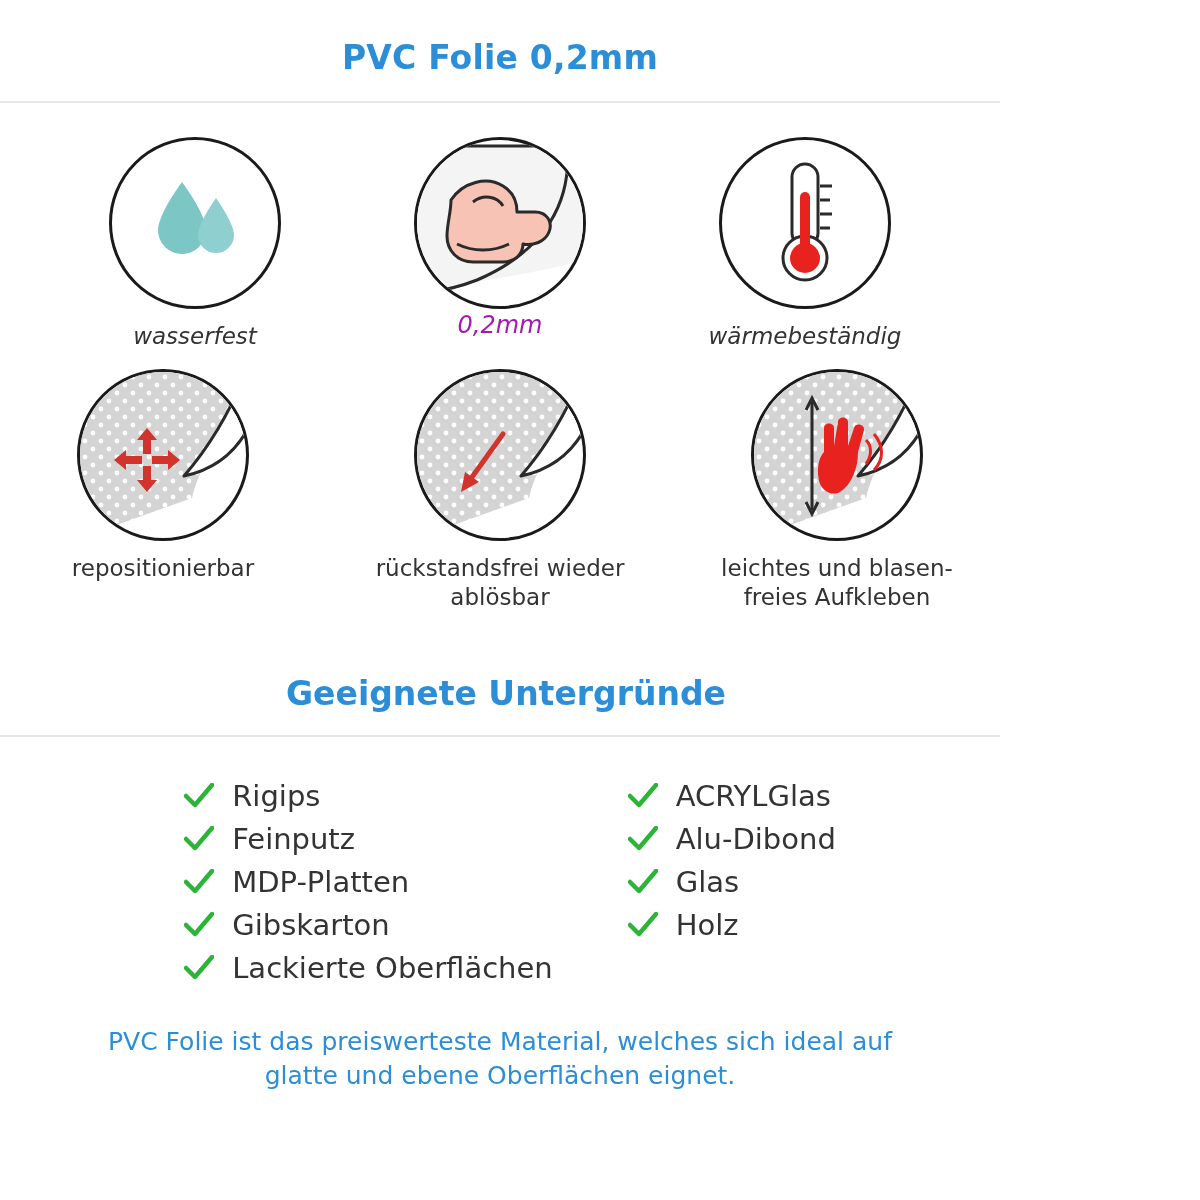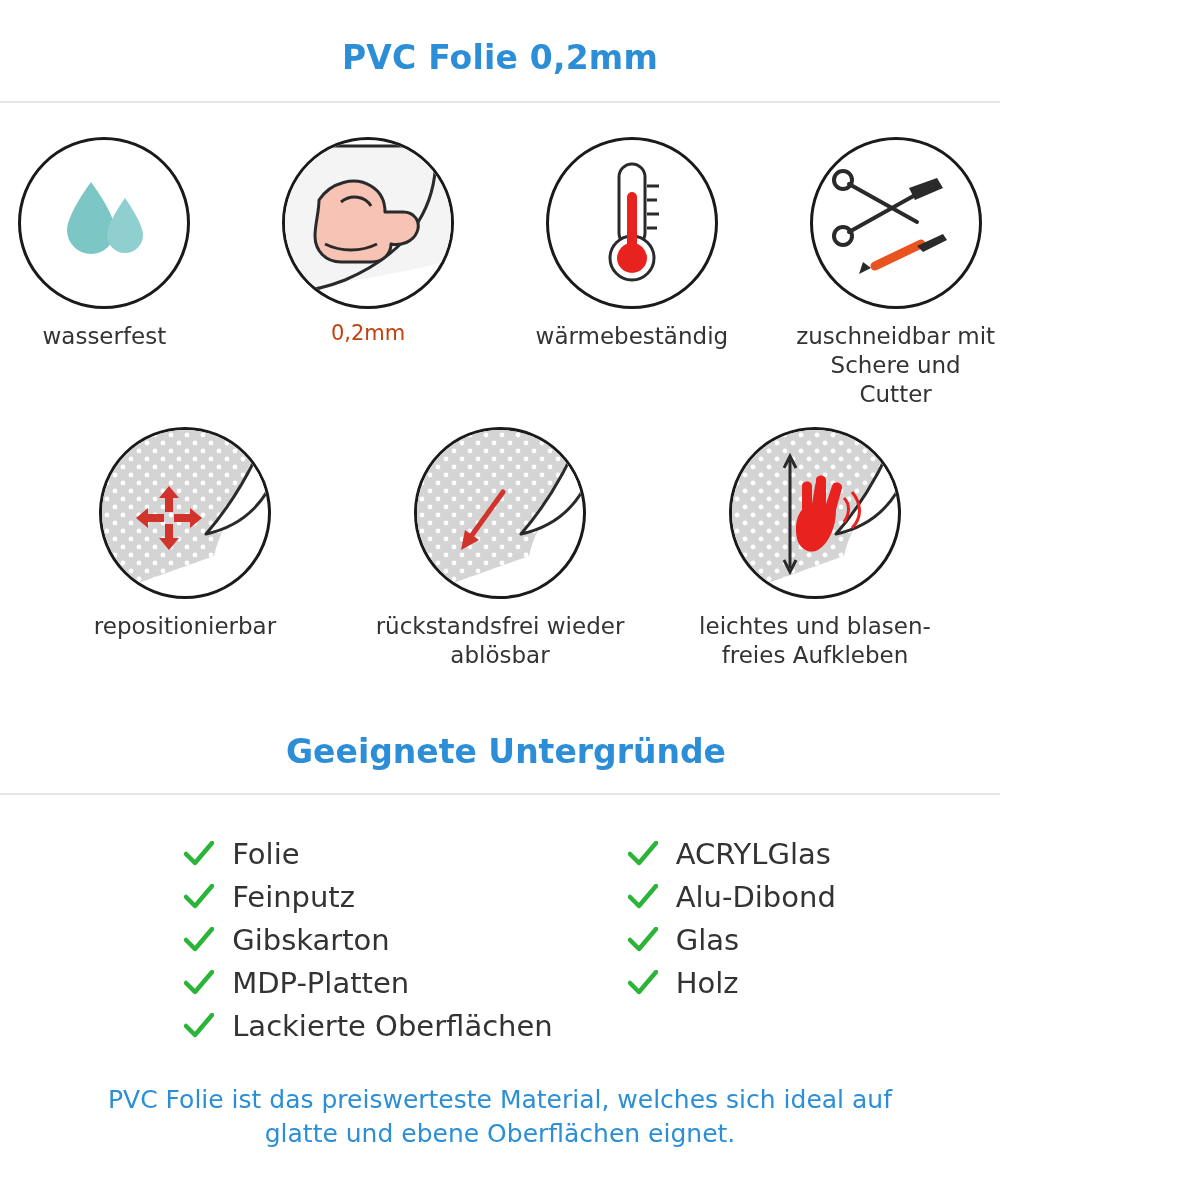--- a/index.html
+++ b/index.html
@@ -46,22 +46,22 @@
 
   
   .features {
     margin-top: 34px;
   }
   .row {
     display: flex;
     justify-content: center;
     align-items: flex-start;
   }
-  .row-1 { gap: 55px; }
-  .row-2 { gap: 65px; margin-top: 18px; }
+  .row-1 { gap: 55px; font-style: italic; }
+  .row-2 { gap: 87px; margin-top: 18px; }
   .feature {
     width: 250px;
     text-align: center;
   }
   .circle {
     width: 166px;
     height: 166px;
     border: 3px solid #1a1a1a;
     border-radius: 50%;
     margin: 0 auto;
@@ -69,23 +69,23 @@
     overflow: hidden;
     background: #ffffff;
   }
   .f-label {
     margin-top: 13px;
     font-size: 23px;
     line-height: 1.26;
     color: #333333;
   }
   .f-sub {
-    font-size: 21px;
-    color: #c2410c;
-    margin-top: 12px;
+    font-size: 24px;
+    color: #a21caf;
+    margin-top: 2px;
   }
 
   
   .lists {
     display: flex;
     justify-content: center;
     gap: 75px;
     margin-top: 42px;
     padding-left: 20px;
   }
@@ -163,39 +163,20 @@
             <rect x="78" y="52" width="10" height="58" rx="5" fill="#e8231f"></rect>
             <line x1="98" y1="46" x2="110" y2="46" stroke="#2a2a2a" stroke-width="3"></line>
             <line x1="98" y1="60" x2="108" y2="60" stroke="#2a2a2a" stroke-width="3"></line>
             <line x1="98" y1="74" x2="110" y2="74" stroke="#2a2a2a" stroke-width="3"></line>
             <line x1="98" y1="88" x2="108" y2="88" stroke="#2a2a2a" stroke-width="3"></line>
           </svg>
         </div>
         <div class="f-label">wärmebeständig</div>
       </div>
 
-      <div class="feature">
-        <div class="circle">
-          <svg viewBox="0 0 166 166" width="166" height="166">
-            <g stroke="#2a2a2a" stroke-width="4" fill="none" stroke-linecap="round">
-              <path d="M36 44 L104 82"></path>
-              <path d="M36 92 L104 54"></path>
-              <circle cx="30" cy="40" r="9"></circle>
-              <circle cx="30" cy="96" r="9"></circle>
-            </g>
-            <path d="M96 48 L124 38 L130 48 L102 60 Z" fill="#2a2a2a"></path>
-            <g>
-              <path d="M62 126 L108 104" stroke="#e8531f" stroke-width="9" stroke-linecap="round"></path>
-              <path d="M104 106 L130 94 L134 100 L110 112 Z" fill="#2a2a2a"></path>
-              <path d="M58 128 L46 134 L50 122 Z" fill="#2a2a2a"></path>
-            </g>
-          </svg>
-        </div>
-        <div class="f-label">zuschneidbar mit Schere und Cutter</div>
-      </div>
 
     </div>
 
     <div class="row row-2">
 
       <div class="feature">
         <div class="circle">
           <svg viewBox="0 0 166 166" width="166" height="166">
             <defs>
               <pattern id="dots1" width="16" height="16" patternUnits="userSpaceOnUse">
@@ -271,42 +252,42 @@
   <div class="subtitle" style="margin-top:62px;padding-left:12px;">Geeignete Untergründe</div>
   <div class="rule" style="margin-top:22px;"></div>
 
   <div class="lists">
     <div class="list-col col-a">
 
       <div class="list-item">
         <svg class="check" viewBox="0 0 30 26">
             <path d="M2 13 L11 22 L28 2" stroke="#2bb438" stroke-width="4.5" fill="none" stroke-linecap="round" stroke-linejoin="round"></path>
           </svg>
-        <span>Folie</span>
+        <span>Rigips</span>
       </div>
 
       <div class="list-item">
         <svg class="check" viewBox="0 0 30 26">
             <path d="M2 13 L11 22 L28 2" stroke="#2bb438" stroke-width="4.5" fill="none" stroke-linecap="round" stroke-linejoin="round"></path>
           </svg>
         <span>Feinputz</span>
       </div>
 
       <div class="list-item">
         <svg class="check" viewBox="0 0 30 26">
             <path d="M2 13 L11 22 L28 2" stroke="#2bb438" stroke-width="4.5" fill="none" stroke-linecap="round" stroke-linejoin="round"></path>
           </svg>
+        <span>MDP-Platten</span>
+      </div>
+
+      <div class="list-item">
+        <svg class="check" viewBox="0 0 30 26">
+            <path d="M2 13 L11 22 L28 2" stroke="#2bb438" stroke-width="4.5" fill="none" stroke-linecap="round" stroke-linejoin="round"></path>
+          </svg>
         <span>Gibskarton</span>
-      </div>
-
-      <div class="list-item">
-        <svg class="check" viewBox="0 0 30 26">
-            <path d="M2 13 L11 22 L28 2" stroke="#2bb438" stroke-width="4.5" fill="none" stroke-linecap="round" stroke-linejoin="round"></path>
-          </svg>
-        <span>MDP-Platten</span>
       </div>
 
       <div class="list-item">
         <svg class="check" viewBox="0 0 30 26">
             <path d="M2 13 L11 22 L28 2" stroke="#2bb438" stroke-width="4.5" fill="none" stroke-linecap="round" stroke-linejoin="round"></path>
           </svg>
         <span>Lackierte Oberflächen</span>
       </div>
 
     </div>

